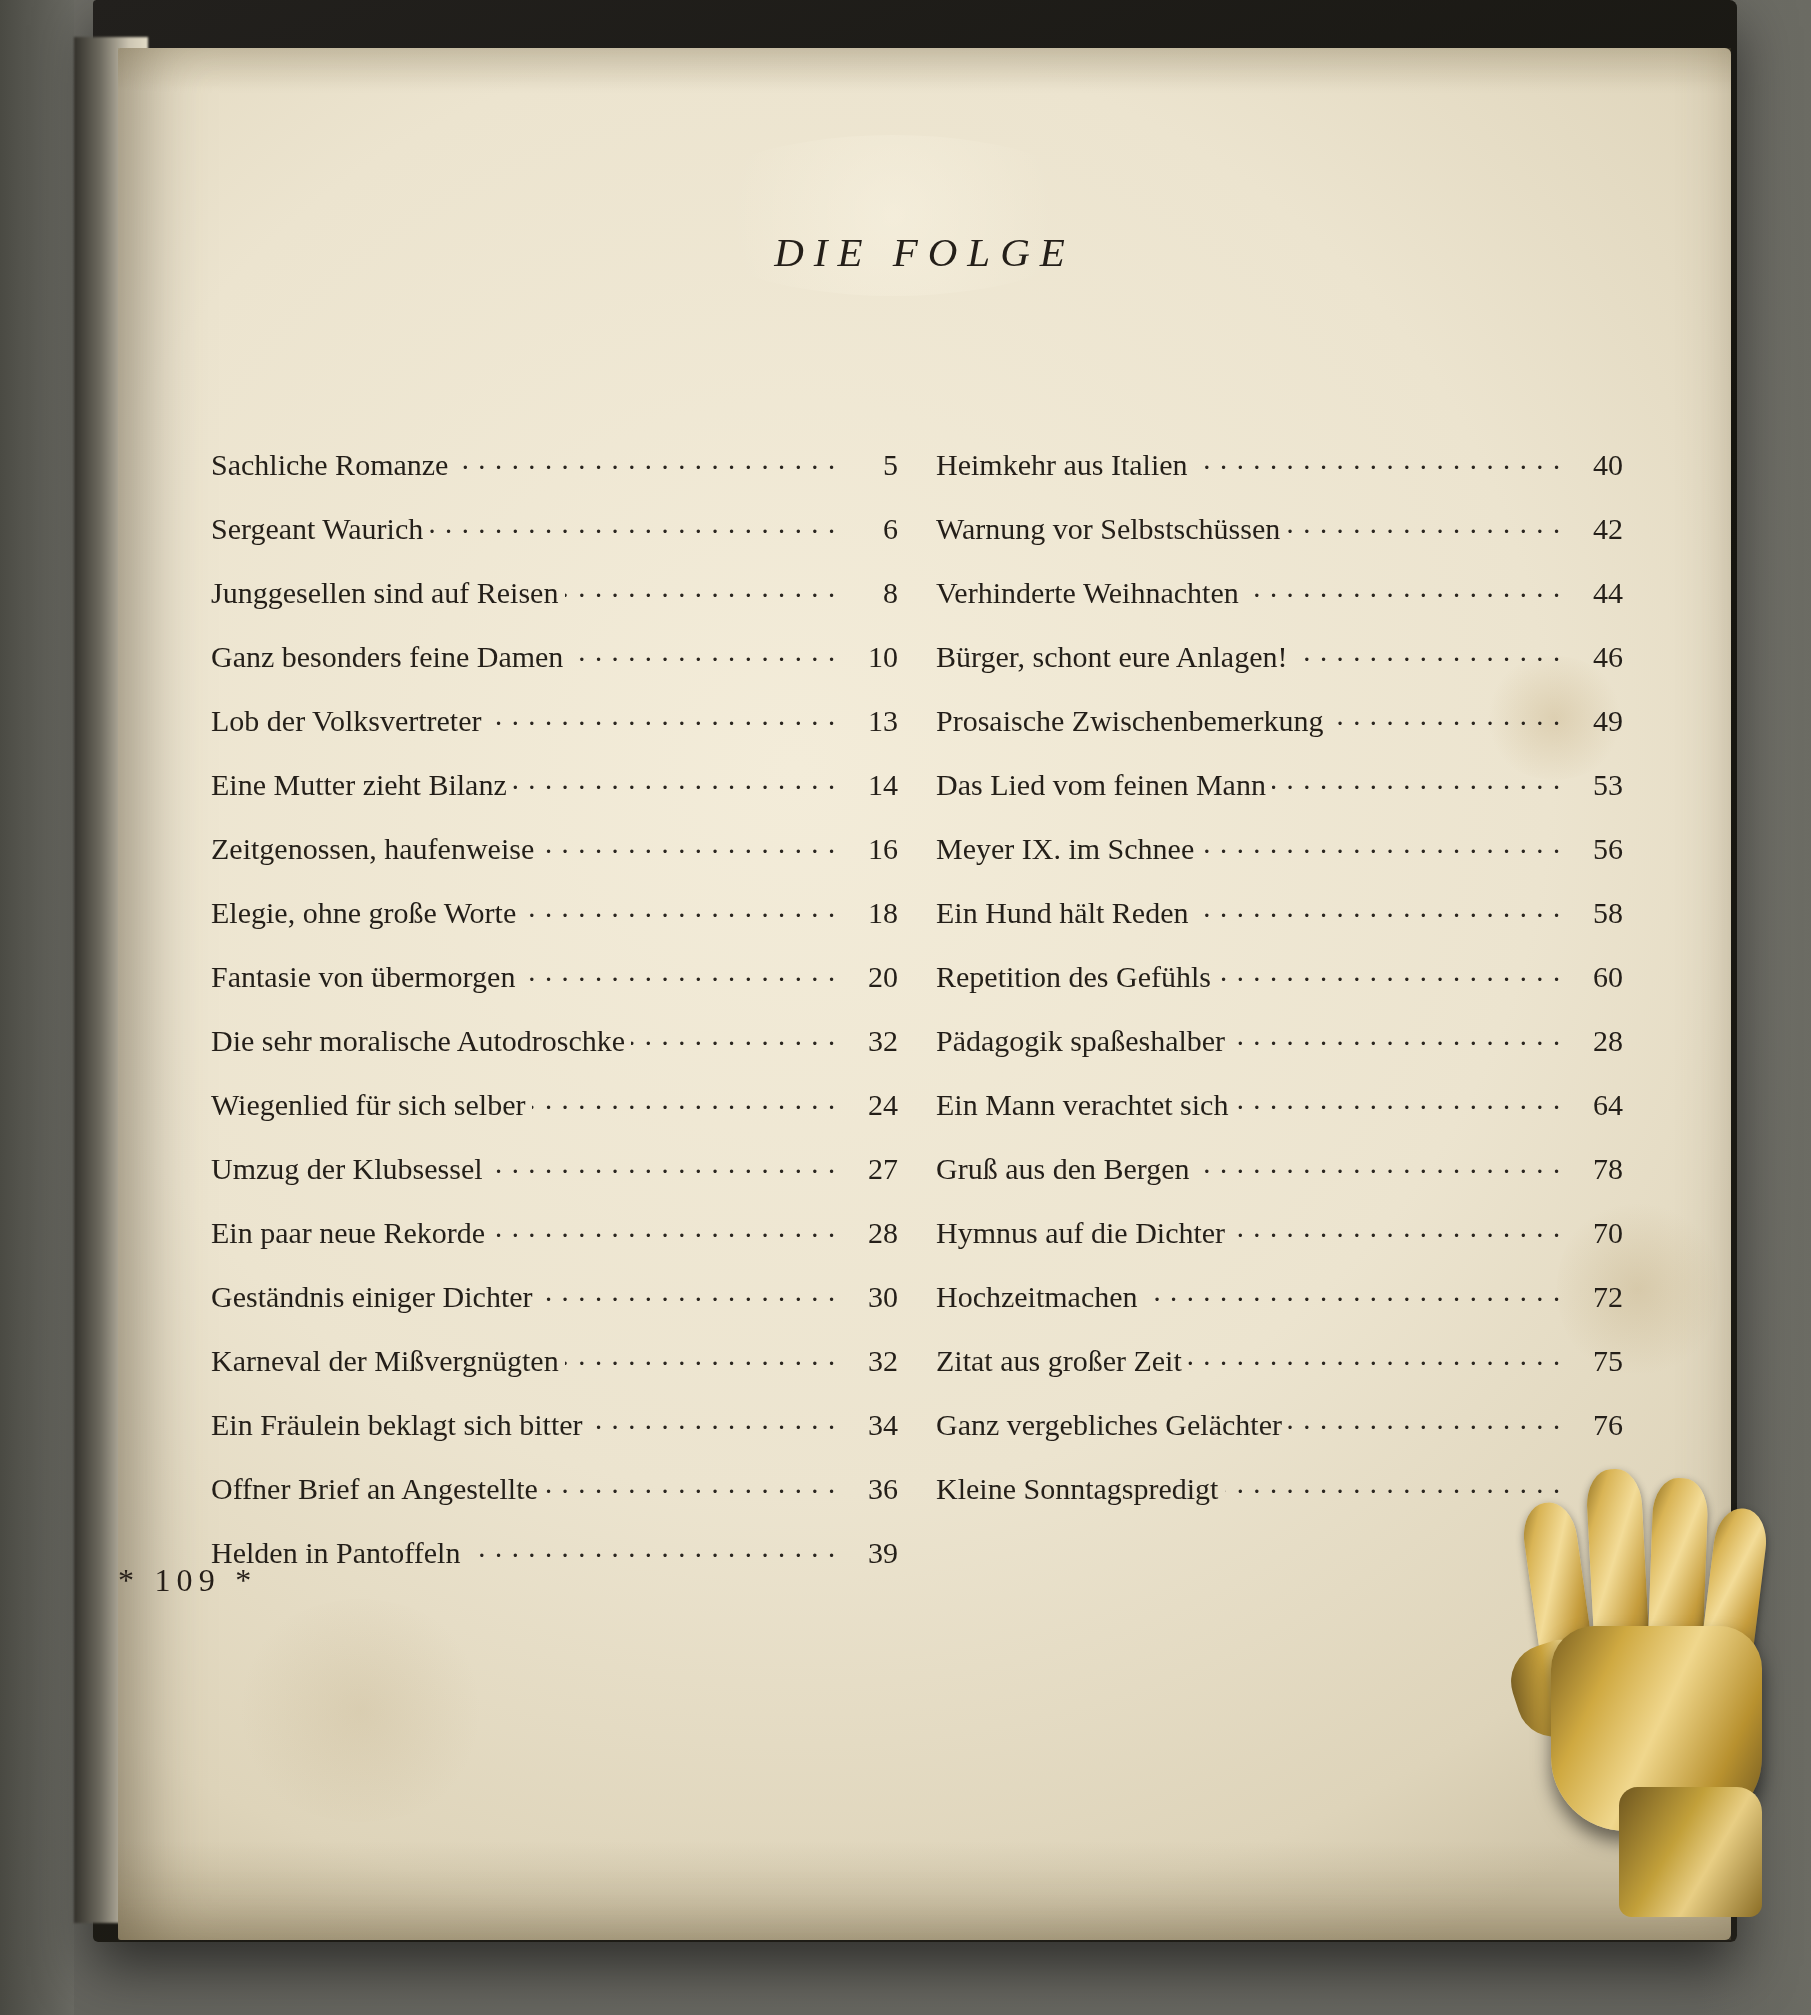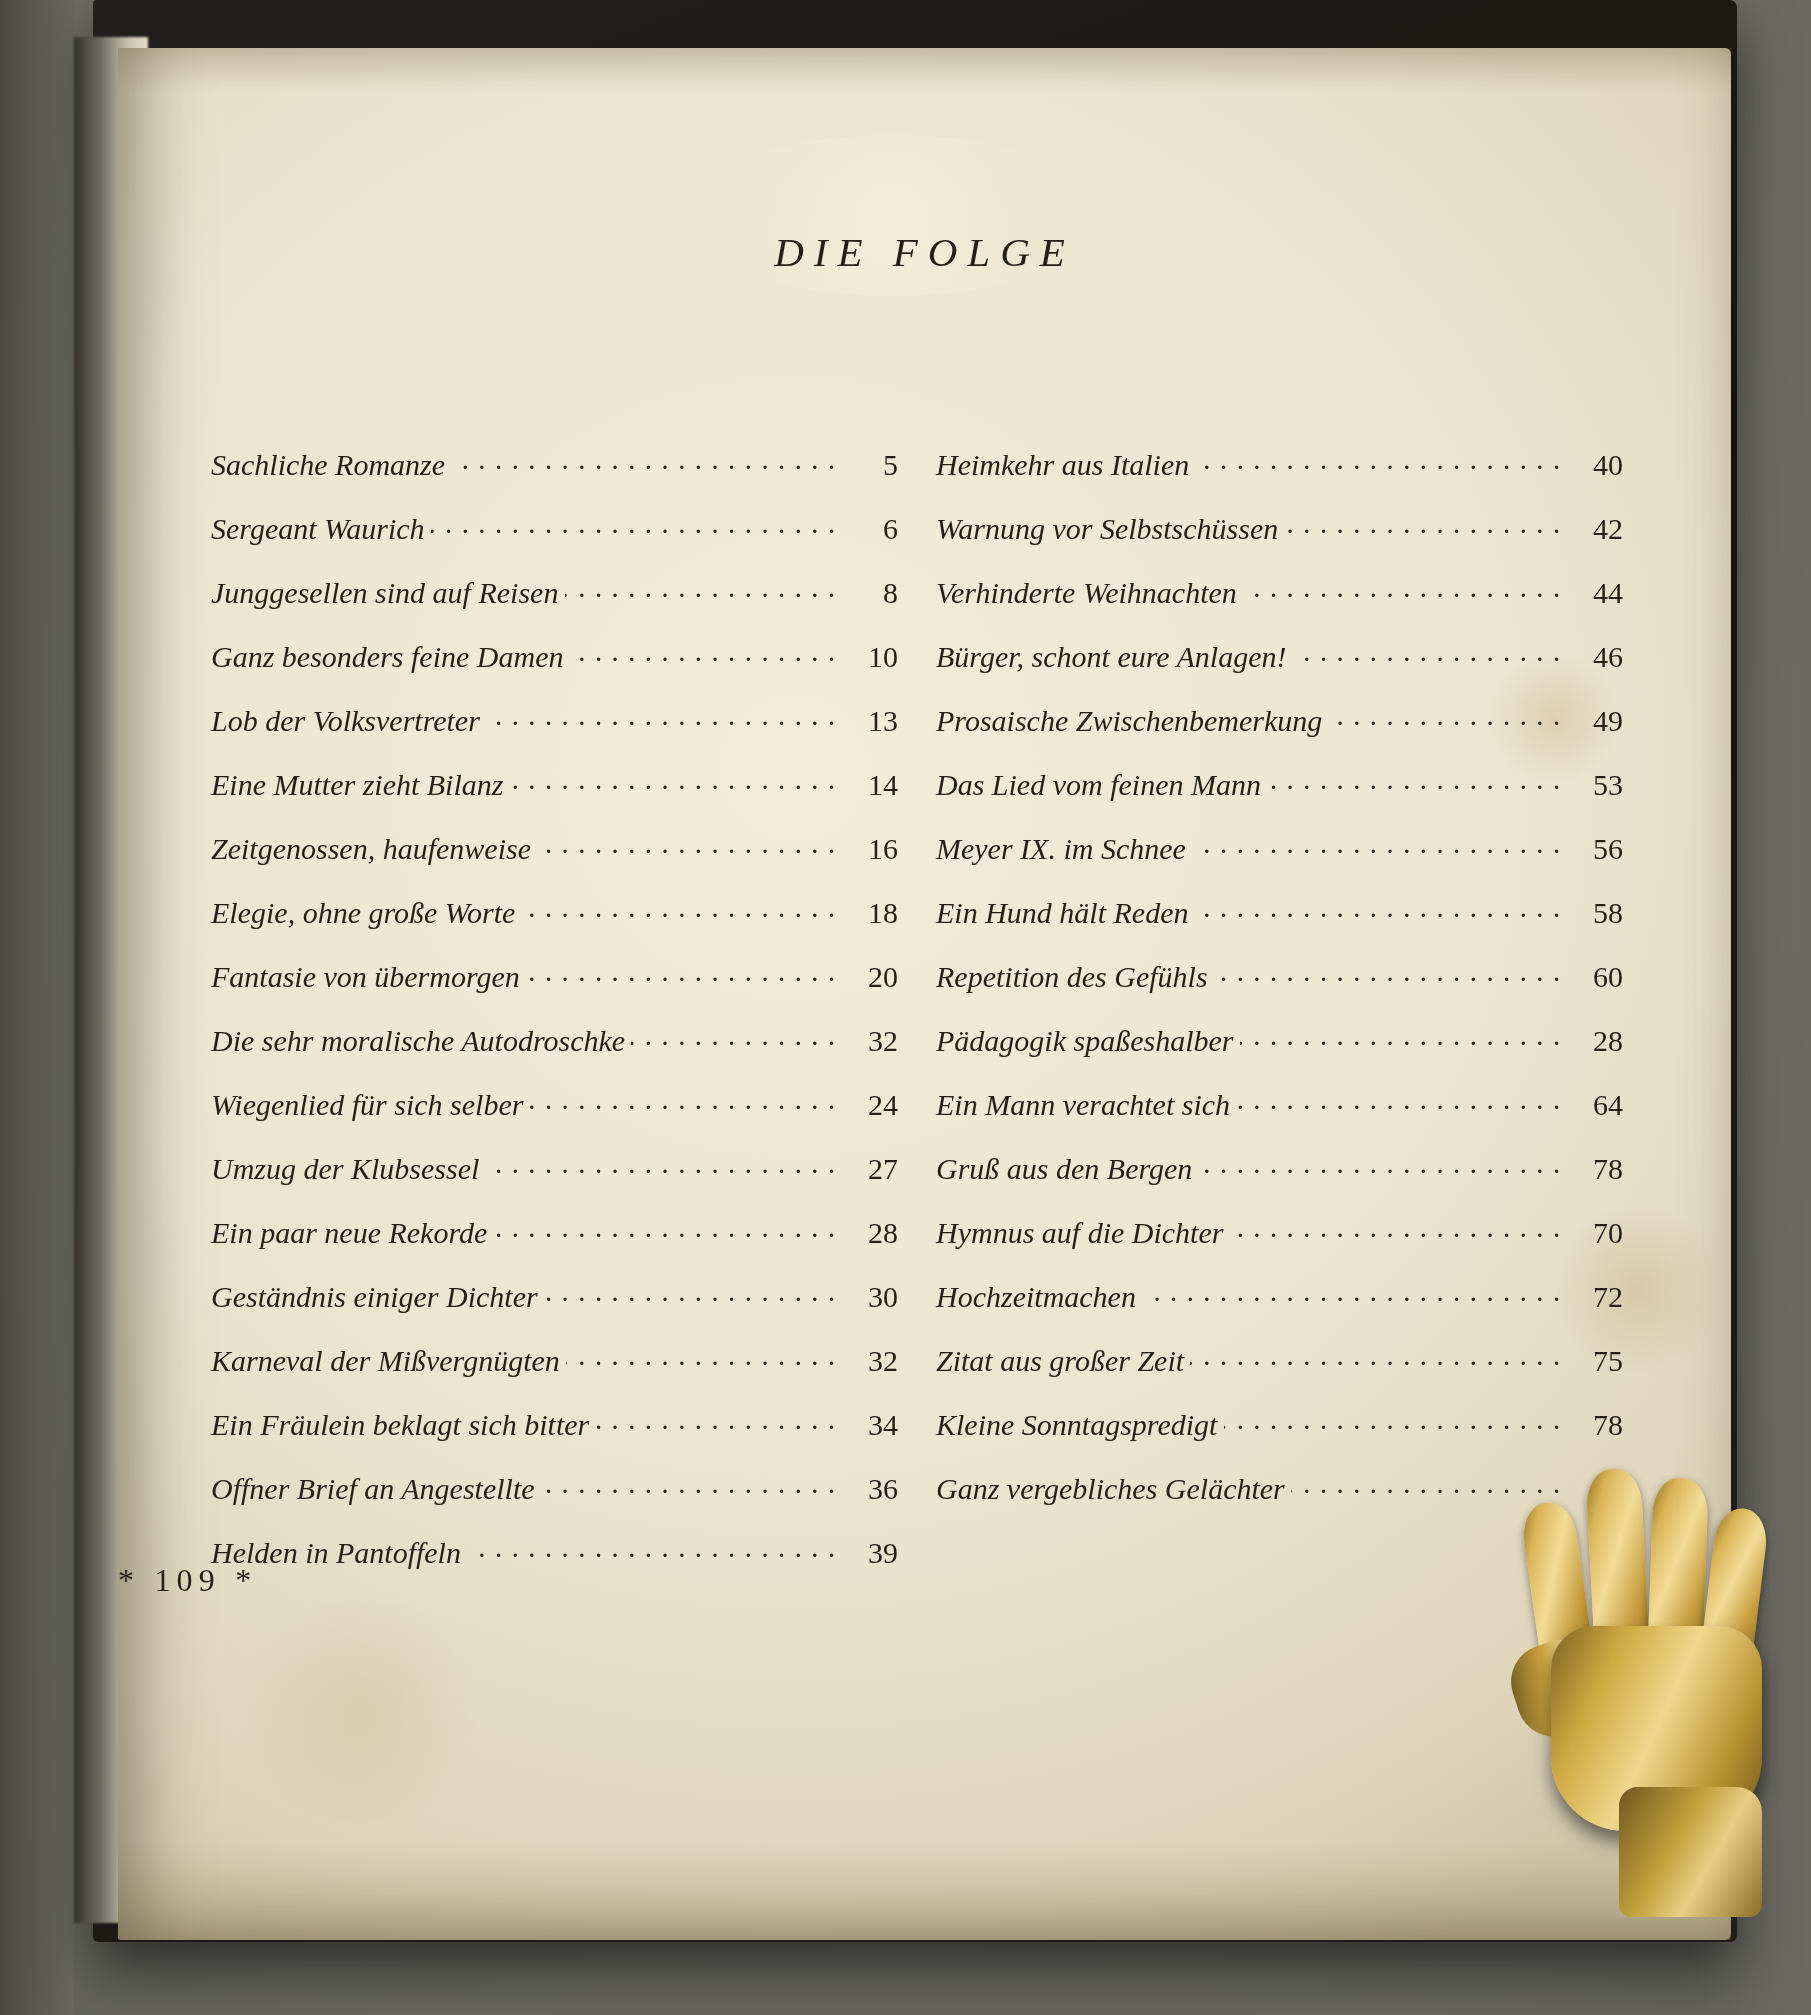--- a/index.html
+++ b/index.html
@@ -116,21 +116,21 @@
 
   .entry {
     display: flex;
     align-items: baseline;
     font-size: 30px;
     color: #241f19;
     line-height: 1;
     margin-bottom: 29px;
     white-space: nowrap;
   }
-  .entry .etitle { flex: 0 0 auto; font-style: italic; }
+  .entry .etitle { flex: 0 0 auto; }
   .entry .leader {
     flex: 1 1 auto;
     margin: 0 8.7px 0 6.2px;
     overflow: hidden;
     height: 1em;
     position: relative;
   }
   .entry .leader::before {
     content: ". . . . . . . . . . . . . . . . . . . . . . . . . . . . . . . . . . . . . . . . . .";
     position: absolute;
@@ -380,28 +380,28 @@
               <span class="etitle">Hochzeitmachen</span>
               <span class="leader"></span>
               <span class="epage">72</span>
             </div>
             <div class="entry">
               <span class="etitle">Zitat aus großer Zeit</span>
               <span class="leader"></span>
               <span class="epage">75</span>
             </div>
             <div class="entry">
+              <span class="etitle">Ganz vergebliches Gelächter</span>
+              <span class="leader"></span>
+              <span class="epage">76</span>
+            </div>
+            <div class="entry">
               <span class="etitle">Kleine Sonntagspredigt</span>
               <span class="leader"></span>
               <span class="epage">78</span>
-            </div>
-            <div class="entry">
-              <span class="etitle">Ganz vergebliches Gelächter</span>
-              <span class="leader"></span>
-              <span class="epage">76</span>
             </div>
           </div>
       </div>
 
       <div id="folio">* 109 *</div>
     </div>
   </div>
 
   <div id="hand">
     <div class="finger f1"></div>

